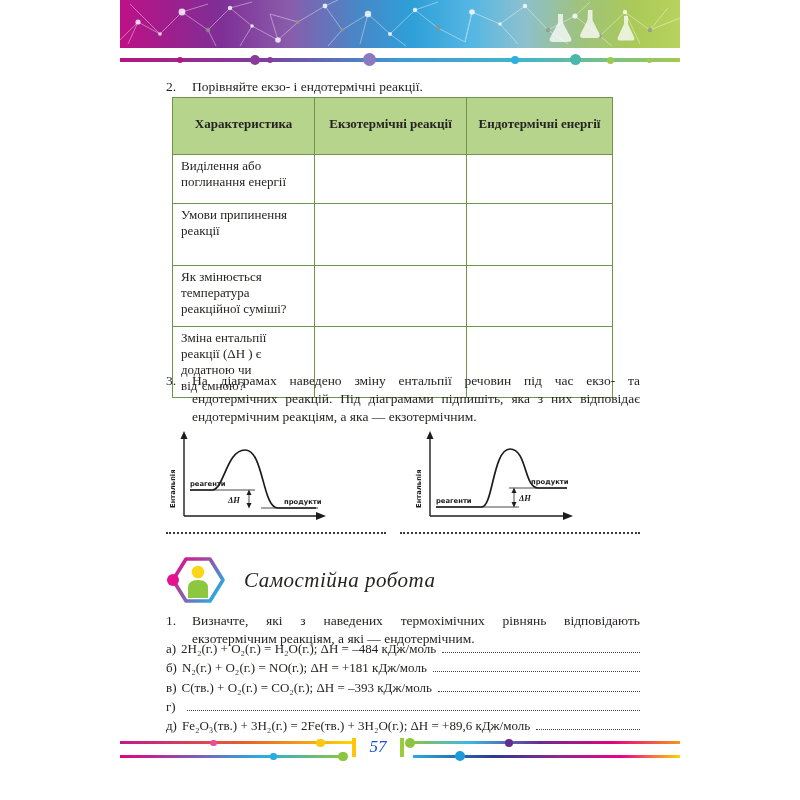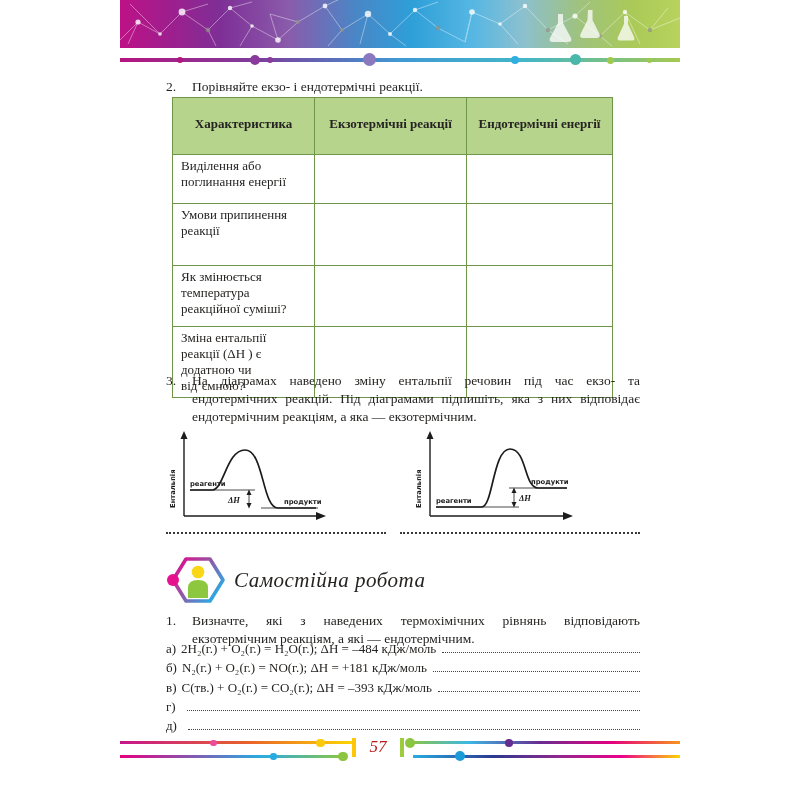--- a/index.html
+++ b/index.html
@@ -39,34 +39,34 @@
   .diag-thin{stroke:#1c1c1c;stroke-width:0.8;fill:none;}
   .diag-lab{font-family:"DejaVu Sans","Liberation Sans",sans-serif;font-size:6.8px;font-weight:bold;fill:#1c1c1c;}
   .diag-dh{font-family:"Liberation Serif",serif;font-style:italic;font-size:8.5px;font-weight:bold;fill:#1c1c1c;}
   .arrow{fill:#1c1c1c;}
 
   .answer-lines{position:absolute;top:532px;left:0;width:474px;display:flex;justify-content:space-between;}
   .answer-lines .dotline{height:0;border-bottom:2px dotted #3a3a3a;}
   .answer-lines .dotline.l{width:220px;} .answer-lines .dotline.r{width:240px;}
 
   .section-head{position:absolute;top:549px;left:0;display:flex;align-items:center;}
-  .section-head h2{margin:0 0 0 8px;font-size:21px;font-weight:normal;font-style:italic;letter-spacing:.5px;}
+  .section-head h2{margin:0 0 0 18px;font-size:21px;font-weight:normal;font-style:italic;letter-spacing:.5px;}
 
   .equations{position:absolute;top:641px;left:0;width:474px;font-size:13px;}
   .eq{display:flex;align-items:baseline;height:19.3px;white-space:nowrap;}
   .eq .letter{margin-right:5px;}
   .eq .leader{flex:1;border-bottom:1.7px dotted #444;margin:0 0 3px 6px;min-width:10px;}
 
   
   .footer{position:absolute;left:120px;top:736px;width:560px;height:26px;font-size:17px;}
   .fline{position:absolute;height:3px;}
   .fdot{position:absolute;border-radius:50%;}
   .fbar{position:absolute;top:2px;width:3.5px;height:19px;}
   .pagenum{position:absolute;left:236px;top:1px;width:44px;text-align:center;
-    font-style:italic;color:#b91c1c;}
+    font-style:italic;color:#1d4ed8;}
 </style>
 </head>
 <body>
 
 <div class="page">
 
   <div class="band">
     <svg viewBox="0 0 560 48">
       <g stroke="#ffffff" stroke-width="0.9" opacity="0.45">
         <path d="M0 40 L18 22 L40 34 L62 12 L88 30 L110 8 L132 26 L158 40 L150 14 L178 22 L205 6 L222 30 L248 14 L270 34 L295 10 L318 28 L345 42 L352 12 L380 24 L405 6 L428 30 L455 16 L480 36 L505 12 L530 30 L560 18" fill="none"></path>
@@ -245,20 +245,21 @@
         <span class="letter">в)</span>
         <span class="formula">C(тв.) + O₂(г.) = CO₂(г.); ΔH = –393 кДж/моль</span>
         <span class="leader"></span>
       </div>
       <div class="eq">
         <span class="letter">г)</span>
         <span class="leader"></span>
       </div>
       <div class="eq">
         <span class="letter">д)</span>
+        <span class="formula">Fe₂O₃(тв.) + 3H₂(г.) = 2Fe(тв.) + 3H₂O(г.); ΔH = +89,6 кДж/моль</span>
         <span class="leader"></span>
       </div>
     </div>
   </div>
 
   <div class="footer">
     <div class="fline" style="left:0;top:5px;width:232px;background:linear-gradient(90deg,#c6168d,#e8622a 55%,#fdd402)"></div>
     <div class="fline" style="left:0;top:18.5px;width:225px;background:linear-gradient(90deg,#e5007e,#29abe2 62%,#8dc63f)"></div>
     <span class="fdot" style="left:90px;top:3.5px;width:6.5px;height:6.5px;background:#ed4b9a"></span>
     <span class="fdot" style="left:196px;top:2.5px;width:8.5px;height:8.5px;background:#fdc90f"></span>

